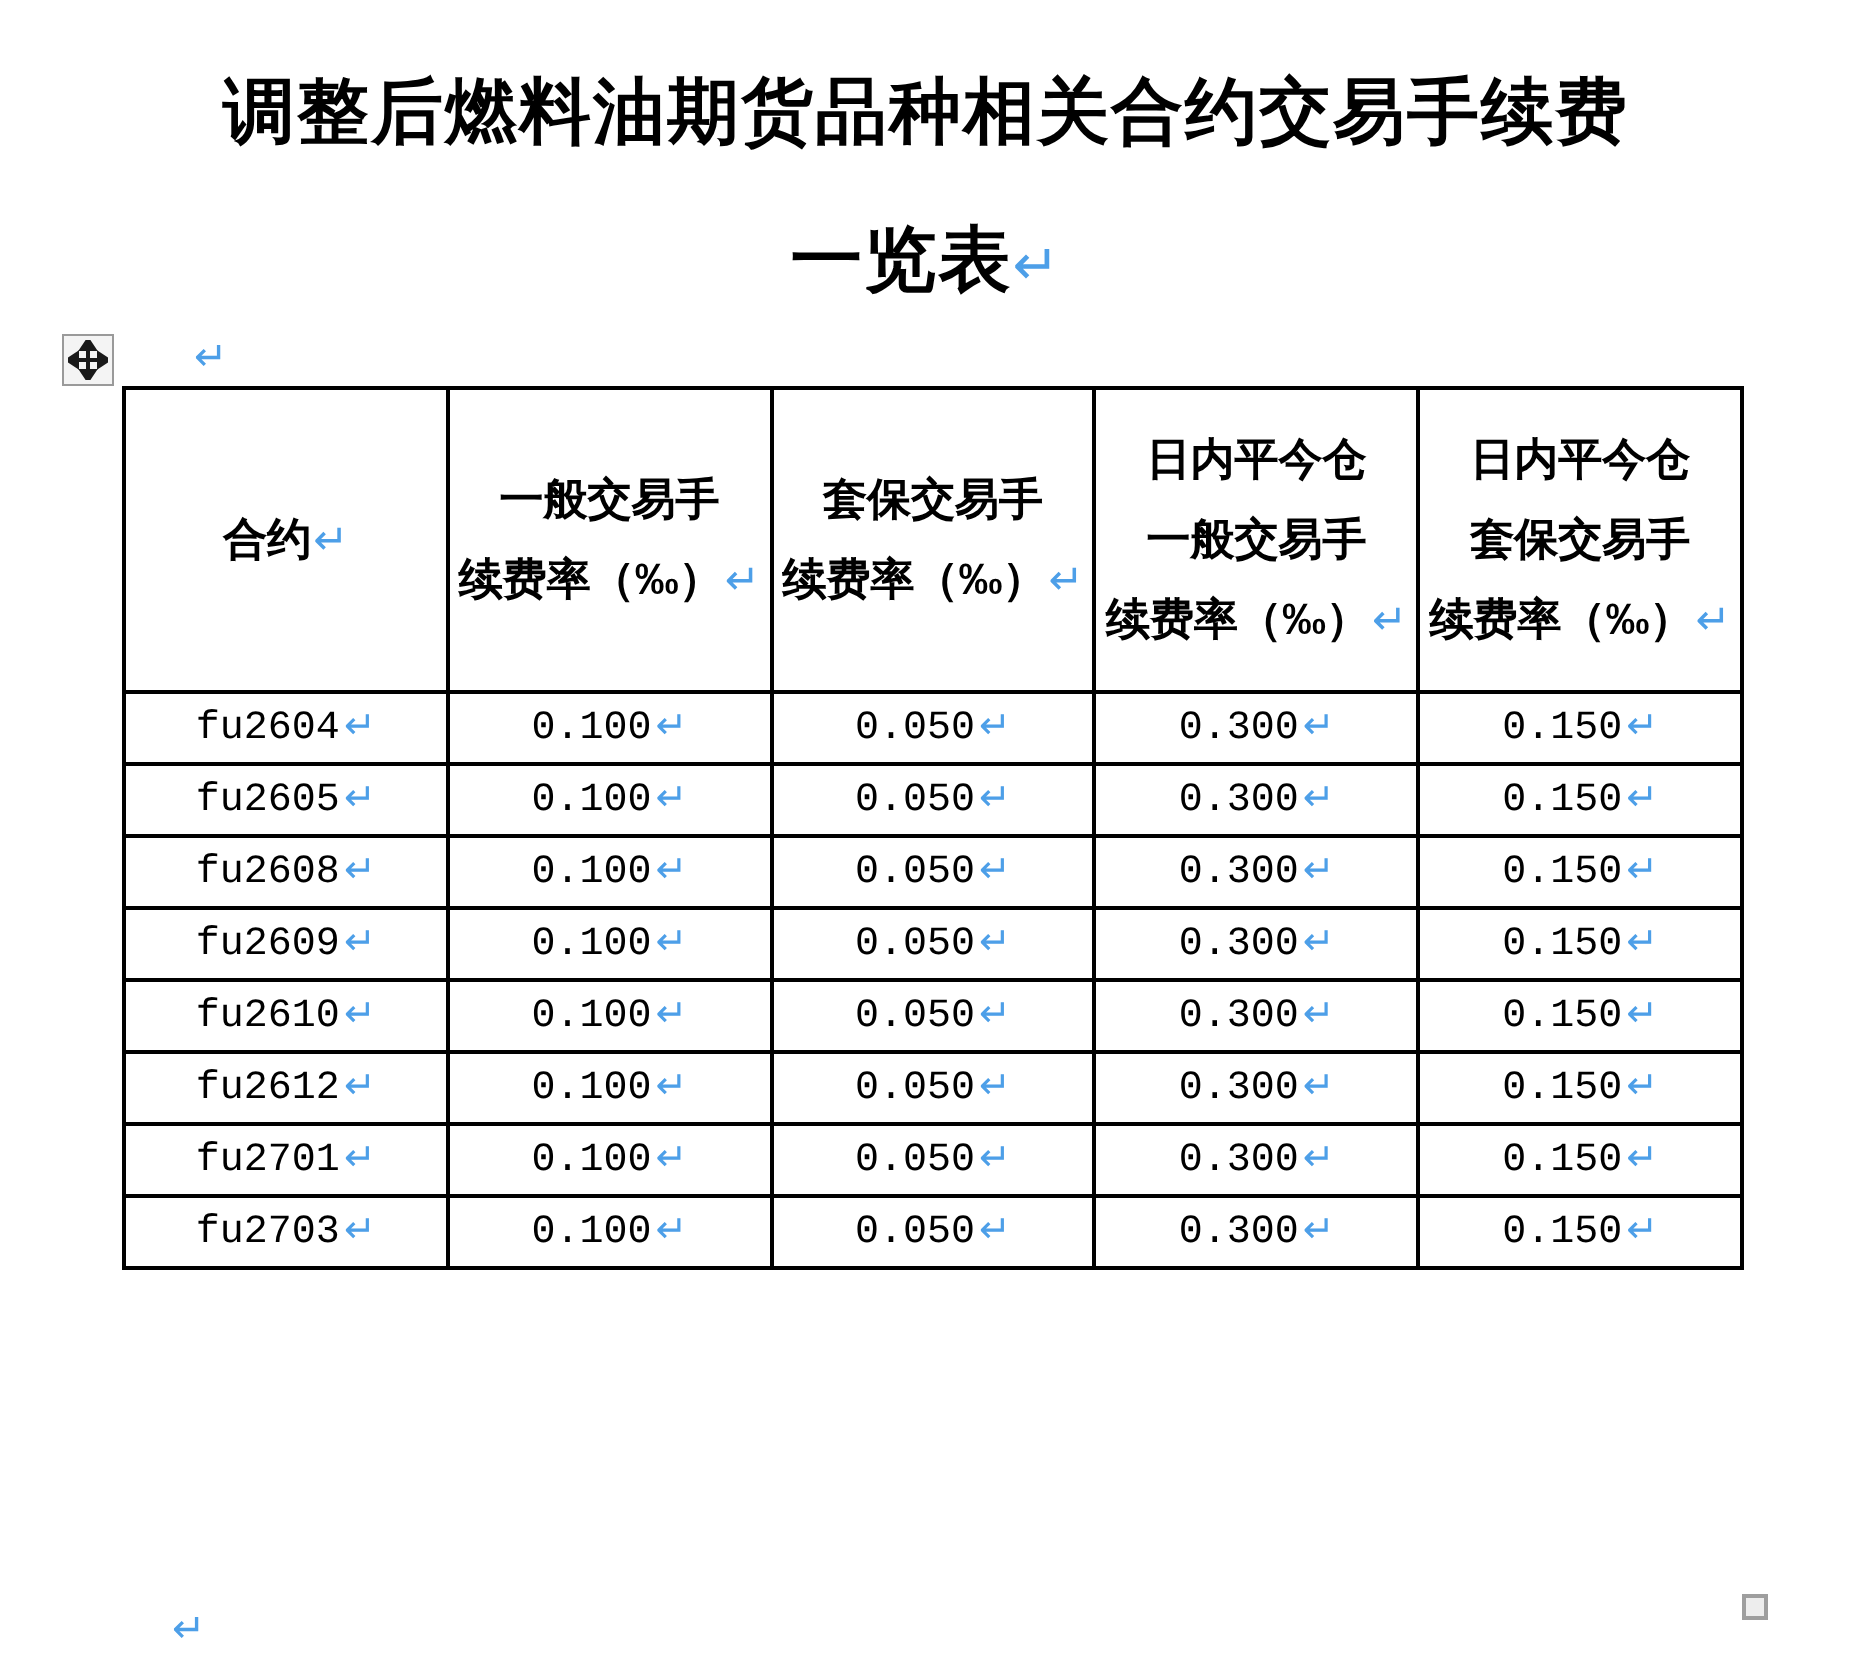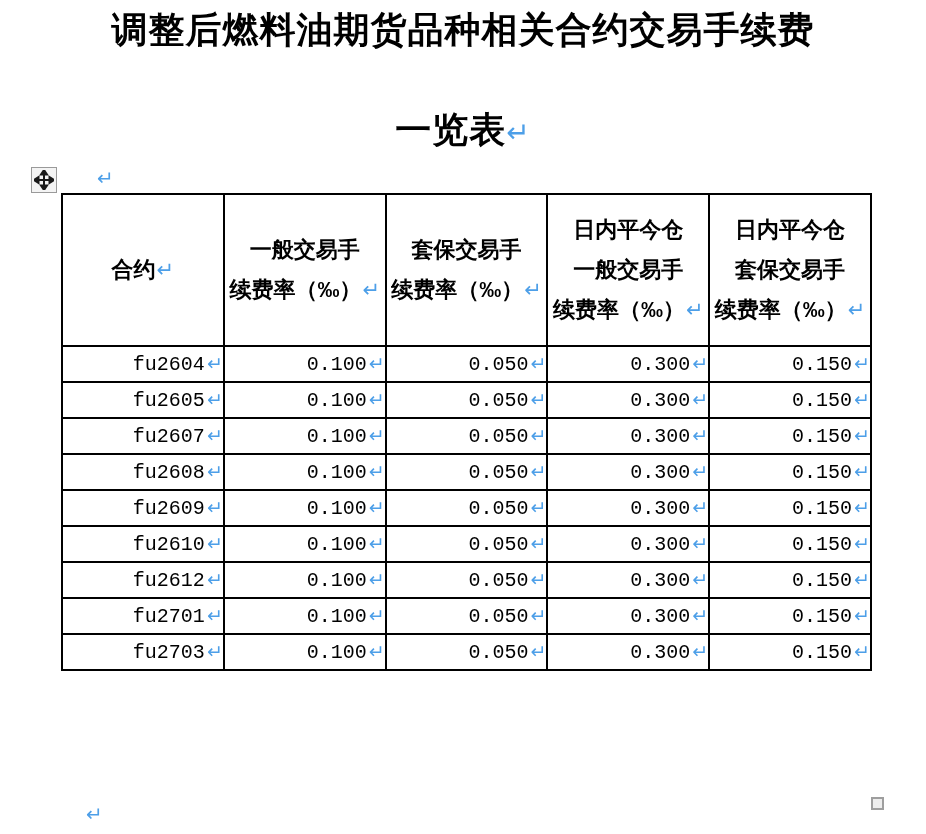--- a/index.html
+++ b/index.html
@@ -15,21 +15,21 @@
   .doc-title {
     position: absolute;
     left: 0;
     width: 926px;
     text-align: center;
     font-size: 36px;
     font-weight: 700;
     letter-spacing: 1px;
     white-space: nowrap;
   }
-  .doc-title.line1 { top: 6px; }
+  .doc-title.line1 { top: 32px; }
   .doc-title.line2 { top: 106px; }
   .mark {
     color: #4d9fe8;
     font-family: "DejaVu Sans", sans-serif;
     font-weight: 400;
   }
   .title-mark { font-size: 28px; }
   .pre-table-mark {
     position: absolute;
     left: 97px;
@@ -87,21 +87,20 @@
     font-size: 22px;
     font-weight: 700;
     line-height: 40px;
   }
   .htext { white-space: pre-line; }
   table.fee-table td {
     height: 34px;
     font-size: 20px;
     font-family: "Liberation Mono", "DejaVu Sans Mono", monospace;
     white-space: nowrap;
-    text-align: right;
   }
   .cell-mark { font-size: 19px; margin-left: 2px; }
   .head-mark { font-size: 21px; margin-left: 1px; }
 </style>
 </head>
 <body>
 
 <div class="page">
 
   <div class="doc-title line1">调整后燃料油期货品种相关合约交易手续费</div>
@@ -164,27 +163,20 @@
 
     <tr>
       <td><span class="cell-text">fu2605</span><span class="mark cell-mark">↵</span></td>
       <td><span class="cell-text">0.100</span><span class="mark cell-mark">↵</span></td>
       <td><span class="cell-text">0.050</span><span class="mark cell-mark">↵</span></td>
       <td><span class="cell-text">0.300</span><span class="mark cell-mark">↵</span></td>
       <td><span class="cell-text">0.150</span><span class="mark cell-mark">↵</span></td>
     </tr>
 
 
-    <tr>
-      <td><span class="cell-text">fu2607</span><span class="mark cell-mark">↵</span></td>
-      <td><span class="cell-text">0.100</span><span class="mark cell-mark">↵</span></td>
-      <td><span class="cell-text">0.050</span><span class="mark cell-mark">↵</span></td>
-      <td><span class="cell-text">0.300</span><span class="mark cell-mark">↵</span></td>
-      <td><span class="cell-text">0.150</span><span class="mark cell-mark">↵</span></td>
-    </tr>
 
     <tr>
       <td><span class="cell-text">fu2608</span><span class="mark cell-mark">↵</span></td>
       <td><span class="cell-text">0.100</span><span class="mark cell-mark">↵</span></td>
       <td><span class="cell-text">0.050</span><span class="mark cell-mark">↵</span></td>
       <td><span class="cell-text">0.300</span><span class="mark cell-mark">↵</span></td>
       <td><span class="cell-text">0.150</span><span class="mark cell-mark">↵</span></td>
     </tr>
 
     <tr>

